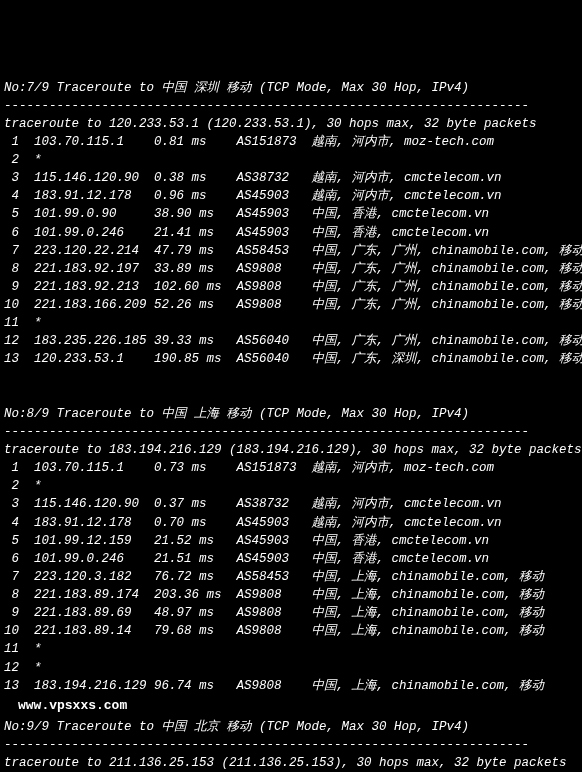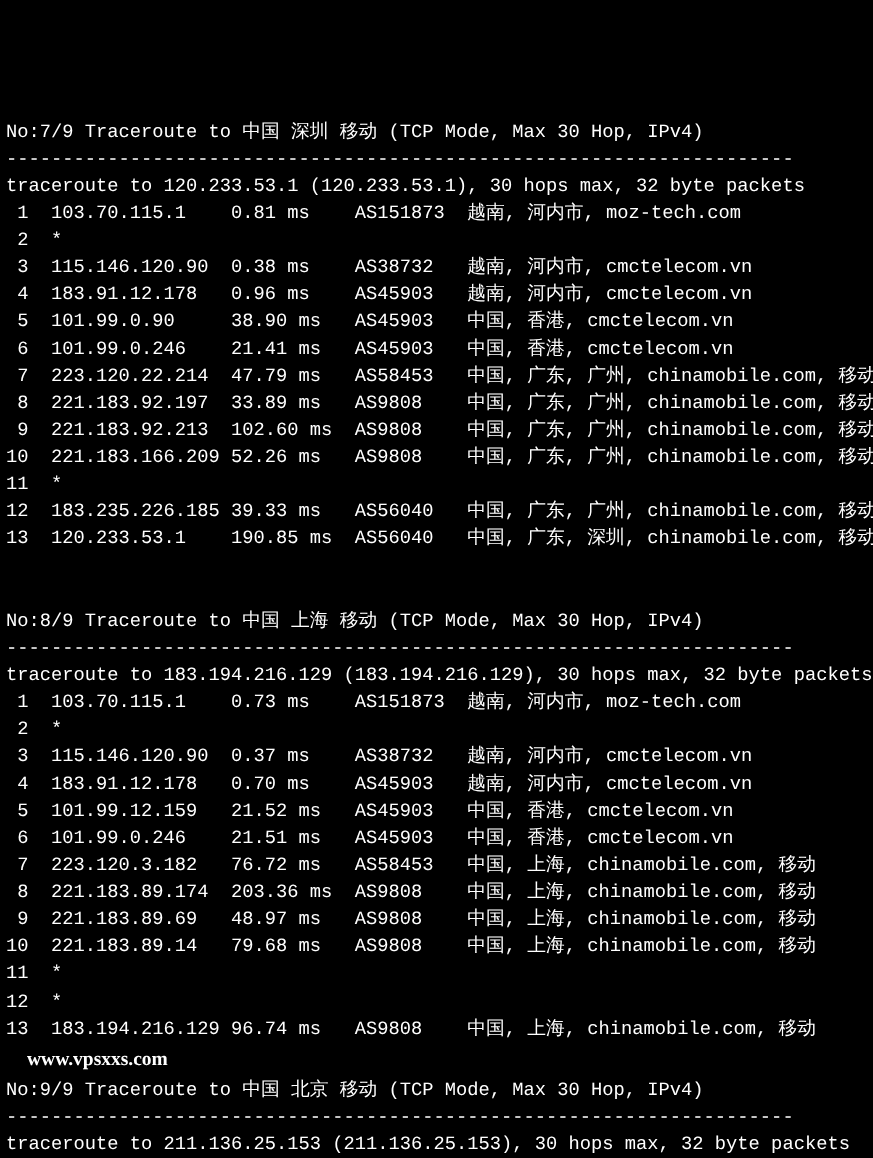--- a/index.html
+++ b/index.html
@@ -8,27 +8,27 @@
     font-family: "Consolas", "Courier New", monospace;
     font-size: 12.5px;
     line-height: 1.45;
     margin: 0;
     padding: 6px 4px;
     width: 582px;
     box-sizing: border-box;
     white-space: pre;
     overflow: hidden;
   }
-  .row { white-space: pre; }
+  .row { white-space: pre; font-style: italic; }
   .hr {
     letter-spacing: 0;
     color: #fff;
   }
   .watermark {
-    font-family: Liberation Serif, serif;
+    font-family: Liberation Mono, monospace;
     font-weight: bold;
     font-size: 13px;
     color: #fff;
     white-space: normal;
     margin: 2px 0;
     padding-left: 14px;
   }
 </style>
 </head>
 <body>

